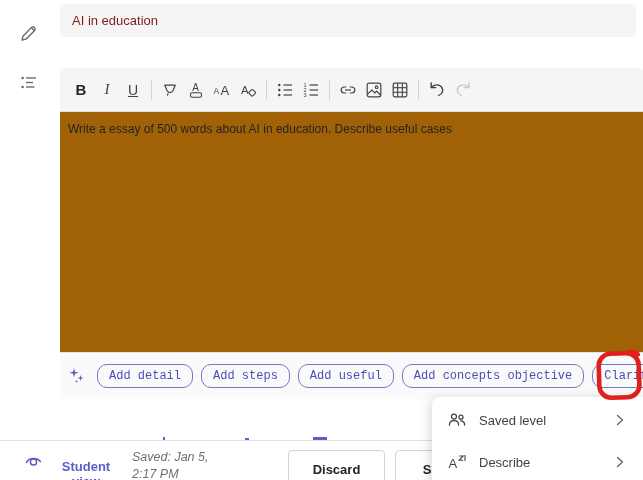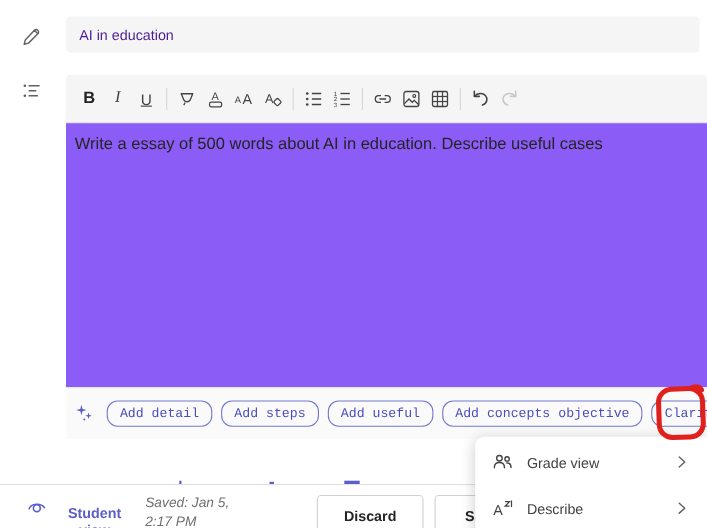--- a/index.html
+++ b/index.html
@@ -5,36 +5,36 @@
   html,body{margin:0;padding:0;background:#fff;}
   .canvas{position:relative;width:643px;height:480px;background:#fff;overflow:hidden;
           font-family:"Liberation Sans",sans-serif;color:#242424;}
   svg{display:block}
   svg text{font-family:"Liberation Sans",sans-serif;}
 
   
   .margin-icon{position:absolute;left:19px;width:20px;height:20px;}
 
   
-  .title-field{position:absolute;left:60px;top:15px;width:576px;height:33px;background:#f5f5f5;
-               border:none;border-radius:4px;padding:0 0 0 12px;font-size:13px;color:#4c1d95;
+  .title-field{position:absolute;left:60px;top:4px;width:576px;height:33px;background:#f5f5f5;
+               border:none;border-radius:4px;padding:0 0 0 12px;font-size:13px;color:#7f1d1d;
                font-family:"Liberation Sans",sans-serif;outline:none;box-sizing:border-box;}
 
   
   .editor-panel{position:absolute;left:60px;top:68px;width:583px;height:332px;border-radius:4px 4px 0 0;}
   .toolbar{height:44px;background:#f5f5f5;border-radius:4px 4px 0 0;border-bottom:1px solid #e0e0e0;
            display:flex;align-items:center;padding-left:8px;box-sizing:border-box;}
   .tb-btn{width:26px;height:28px;display:flex;align-items:center;justify-content:center;border:none;
           background:transparent;padding:0;cursor:pointer;border-radius:3px;}
   .divider-v{width:1px;height:20px;background:#d6d6d6;margin:0 5px;}
   .glyph-b{font-weight:700;font-size:15px;color:#242424;line-height:1;}
   .glyph-i{font-family:"Liberation Serif",serif;font-style:italic;font-size:15px;color:#424242;line-height:1;}
   .glyph-u{font-size:14px;text-decoration:underline;color:#424242;line-height:1;}
 
-  .editor-content{height:240px;background:#8b5cf6;font-size:15px;color:#242424;
+  .editor-content{height:240px;background:#a16207;font-size:12px;color:#242424;
                   padding:10px 14px 0 8px;box-sizing:border-box;outline:none;}
 
   .chip-row{height:47px;background:#fafafa;border-top:1px solid #e4e4e4;display:flex;align-items:center;
             padding:0 14px 0 7px;box-sizing:border-box;gap:8px;}
   .sparkle-wrap{width:20px;height:20px;flex:0 0 auto;margin-right:2px;}
   .chip{display:inline-flex;align-items:center;justify-content:center;height:24px;padding:0 11px;
         border:1px solid #7478cc;border-radius:10px;background:transparent;color:#4a4dbb;
         font-size:12px;font-family:Liberation Mono, monospace;cursor:pointer;white-space:nowrap;}
   .settings-btn{margin-left:auto;width:26px;height:26px;display:flex;align-items:center;justify-content:center;
                 background:transparent;border:none;padding:0;cursor:pointer;}
@@ -214,21 +214,21 @@
   </div>
 
   <div class="dropdown">
     <div class="menu-item">
       <svg width="20" height="20" viewBox="0 0 20 20">
         <circle cx="7" cy="6.6" r="2.5" fill="none" stroke="#424242" stroke-width="1.25"></circle>
         <path d="M2.4 15.2 c0-3 2-4.7 4.6-4.7 s4.6 1.7 4.6 4.7" fill="none" stroke="#424242" stroke-width="1.25" stroke-linecap="round"></path>
         <circle cx="14" cy="7.2" r="2" fill="none" stroke="#424242" stroke-width="1.25"></circle>
         <path d="M13.6 10.8 c2.4 0 4 1.6 4 4.2" fill="none" stroke="#424242" stroke-width="1.25" stroke-linecap="round"></path>
       </svg>
-      <span class="mi-label">Grade view</span>
+      <span class="mi-label">Saved level</span>
       <svg width="14" height="14" viewBox="0 0 14 14">
         <path d="M4.5 2.5 l5 4.5 -5 4.5" fill="none" stroke="#616161" stroke-width="1.3" stroke-linecap="round" stroke-linejoin="round"></path>
       </svg>
     </div>
     <div class="menu-item">
       <svg width="20" height="20" viewBox="0 0 20 20">
         <text x="1.5" y="16" font-size="13" fill="#424242">A</text>
         <path d="M12.2 4 h4 l-4 4.2 h4" fill="none" stroke="#424242" stroke-width="1.1"></path>
         <line x1="18" y1="3" x2="18" y2="9" stroke="#424242" stroke-width="1.1"></line>
       </svg>

